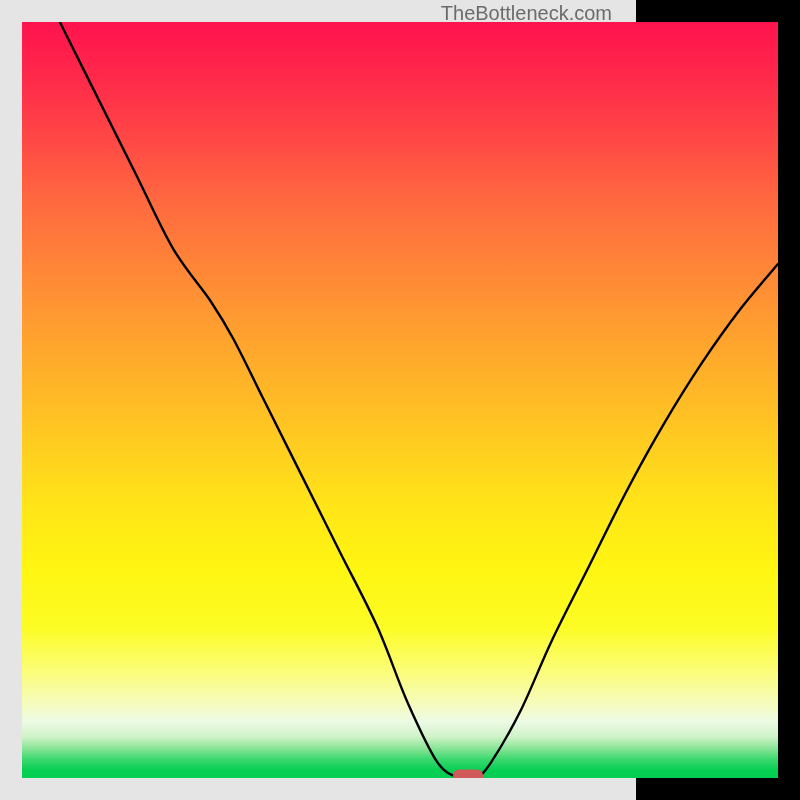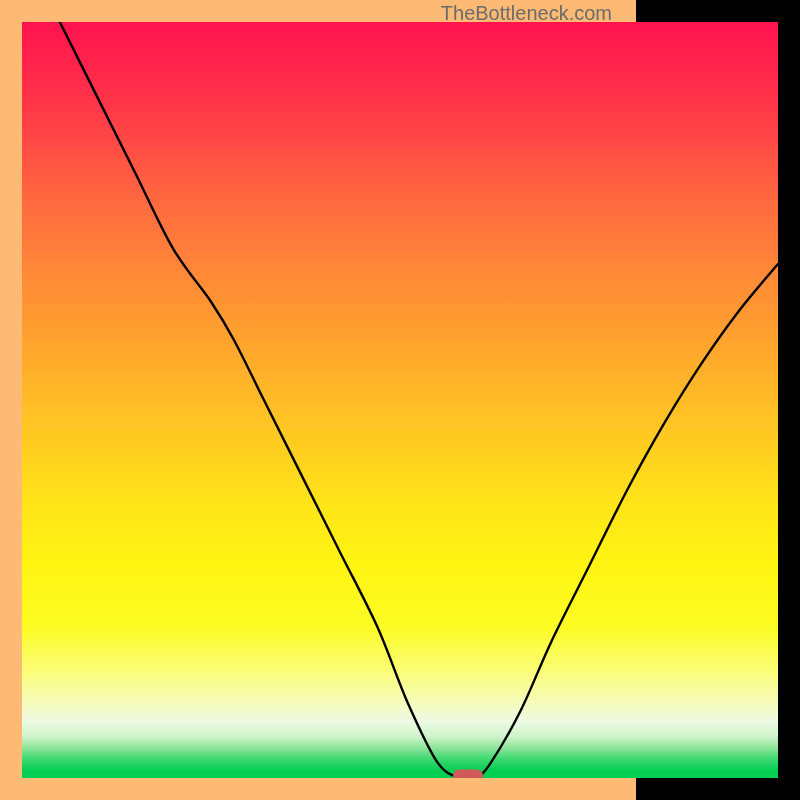--- a/index.html
+++ b/index.html
@@ -8,21 +8,21 @@
     width: 800px;
     height: 800px;
     overflow: hidden;
     background: #000;
     font-family: Arial, Helvetica, sans-serif;
   }
   .frame {
     position: relative;
     width: 636px;
     height: 800px;
-    background: #fdba74;
+    background: #e5e5e5;
   }
   .plot-box {
     position: absolute;
     left: 22px;
     top: 22px;
     width: 756px;
     height: 756px;
     background: linear-gradient(to bottom,
       #ff134e 0%,
       #ff2b4a 8%,

